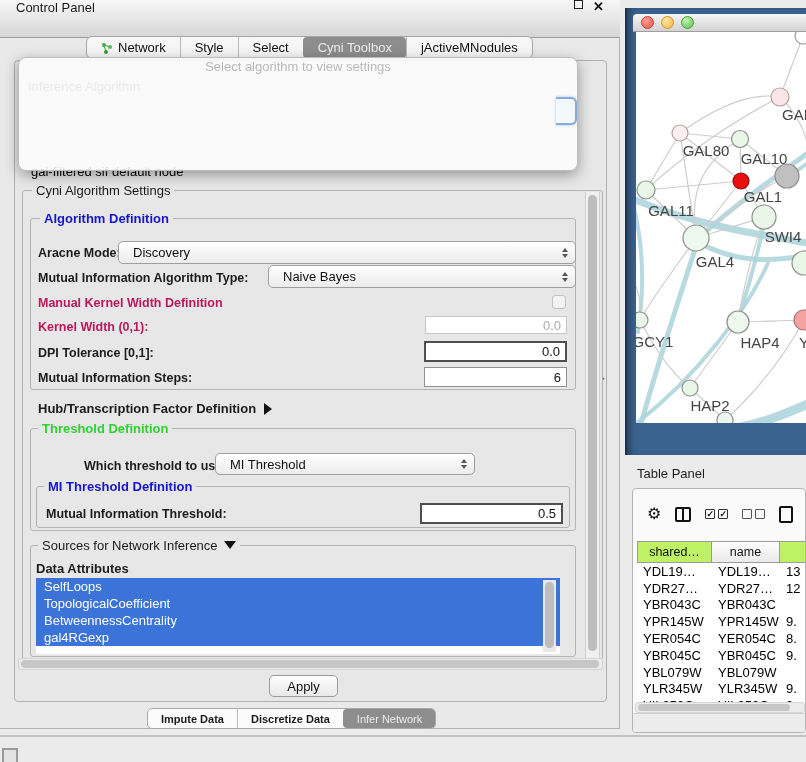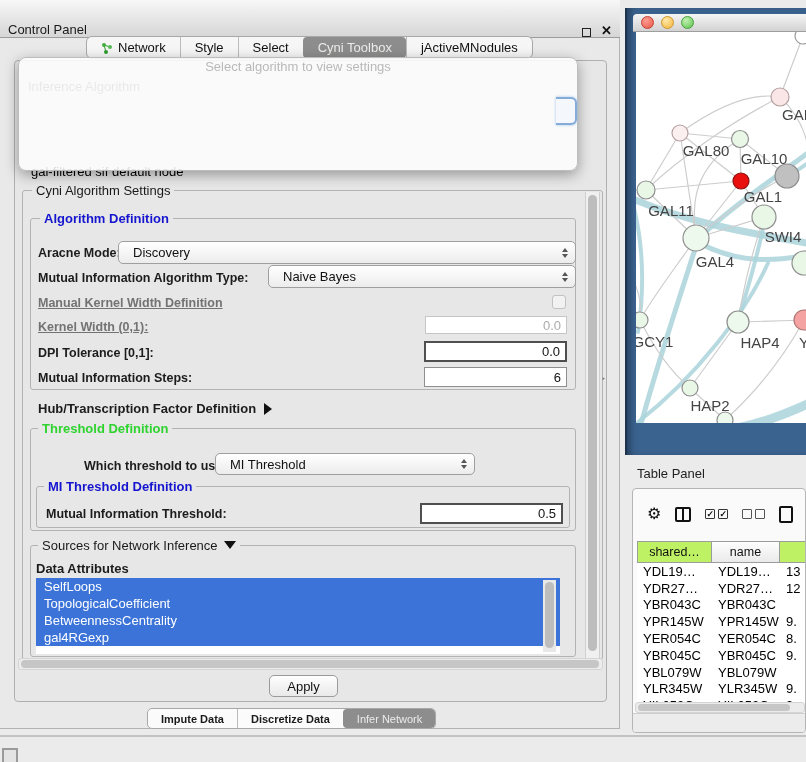--- a/index.html
+++ b/index.html
@@ -2,21 +2,21 @@
 <html><head>
 <meta charset="utf-8">
 <style>
   html,body{margin:0;padding:0;background:#ebebeb;}
   *{box-sizing:border-box;font-family:"Liberation Sans",sans-serif;}
   #stage{position:relative;width:806px;height:762px;background:#ebebeb;overflow:hidden;}
   .abs{position:absolute;}
 
   
   .cp-window{left:0;top:8;width:620px;height:729px;background:#e9e9e9;border:1px solid #b2b2b2;border-left:none;}
-  .cp-titlebar{left:0;top:8;width:620px;height:38px;background:linear-gradient(#f7f7f7,#d6d6d6);border-bottom:1px solid #9c9c9c;display:flex;align-items:flex-end;padding:0 8px;font-size:13px;color:#1a1a1a;}
+  .cp-titlebar{left:0;top:8;width:620px;height:38px;background:linear-gradient(#f7f7f7,#d6d6d6);border-bottom:1px solid #9c9c9c;display:flex;align-items:flex-start;padding:0 16px;font-size:13px;color:#1a1a1a;}
   .cp-title{flex:1;}
   .float-icon{width:9px;height:9px;border:1.5px solid #222;margin-right:10px;cursor:pointer;}
   .close-icon{font-size:13px;font-weight:bold;color:#111;cursor:pointer;line-height:1;}
   .top-tick{left:0;top:0;width:2px;height:8px;background:#8a8a8a;}
 
   
   .tabbar{left:86px;top:36px;height:23px;display:flex;border:1px solid #a8a8a8;border-radius:6px;background:#f6f6f6;overflow:hidden;align-items:stretch;}
   .tab{padding:0 14px;font-size:13px;line-height:22px;color:#111;border-left:1px solid #bcbcbc;display:flex;align-items:center;gap:5px;cursor:pointer;white-space:nowrap;}
   .tab:first-child{border-left:none;}
   .tab.selected{background:#8d8d8d;color:#ececea;border-radius:4px;border-left-color:transparent;}
@@ -35,21 +35,21 @@
   .combo-sliver{left:556px;top:97px;width:21px;height:28px;border:2px solid #85abd8;border-left:none;border-radius:0 6px 6px 0;background:#f4f8fc;z-index:11;box-shadow:0 0 3px #9dc0e8;}
 
   
   .group{border:1px solid #b3b3b3;border-radius:3px;}
   .group-title{position:absolute;background:#e7e7e7;padding:0 4px;font-size:13px;line-height:13px;white-space:nowrap;}
   .t-blue{color:#1515cf;font-weight:bold;}
   .t-green{color:#2fd32f;font-weight:bold;}
   .t-plain{color:#1a1a1a;}
 
   .lbl{font-size:12.5px;font-weight:bold;color:#1c1c1c;white-space:nowrap;}
-  .lbl.disabled{color:#737373;text-decoration:underline;}
+  .lbl.disabled{color:#be185d;}
   .combo{height:23px;border:1px solid #9f9f9f;border-radius:5px;background:linear-gradient(#ffffff,#ececec);display:flex;align-items:center;cursor:pointer;}
   .combo-val{flex:1;font-size:13px;color:#111;padding-left:14px;white-space:nowrap;}
   .combo-arrows{width:16px;display:flex;flex-direction:column;align-items:center;gap:2px;padding-right:4px;}
   .arr-up{width:0;height:0;border-left:3.5px solid transparent;border-right:3.5px solid transparent;border-bottom:4.5px solid #555;}
   .arr-dn{width:0;height:0;border-left:3.5px solid transparent;border-right:3.5px solid transparent;border-top:4.5px solid #555;}
   .field{background:#fff;display:flex;align-items:center;justify-content:flex-end;font-size:13px;color:#111;padding-right:5px;}
   .field.dark{border:2px solid #4f4f4f;}
   .field.norm{border:1px solid #8f8f8f;}
   .field.dis{border:1px solid #c6c6c6;color:#ababab;}
   .checkbox{width:14px;height:14px;border:1px solid #c2c2c2;border-radius:3px;background:#f2f2f2;}

